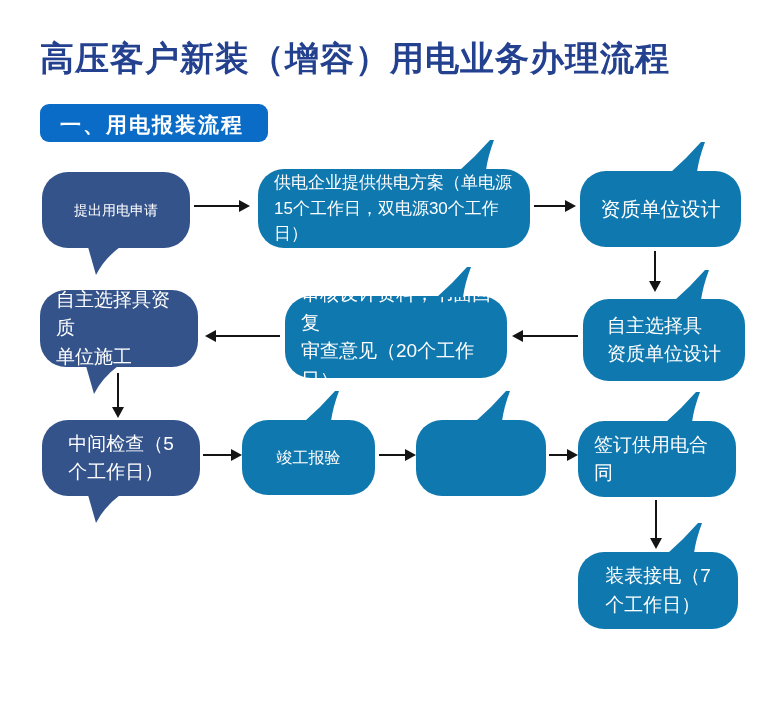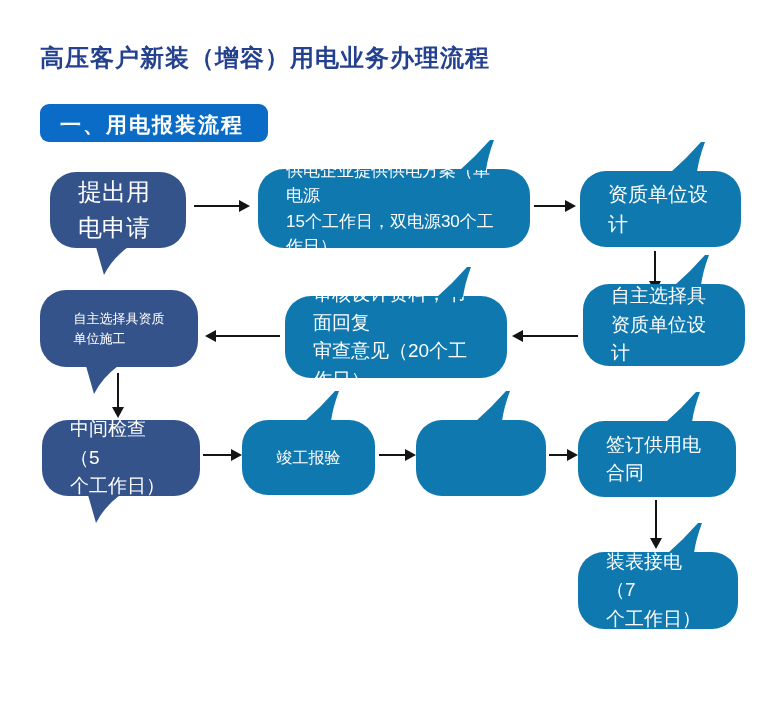--- a/index.html
+++ b/index.html
@@ -17,21 +17,21 @@
     position:relative;
     width:770px;
     height:703px;
     background:#ffffff;
     overflow:hidden;
   }
   .page-title {
     position:absolute;
     left:40px; top:36px;
     width:700px;
-    font-size:24px;
+    font-size:34px;
     font-weight:800;
     letter-spacing:1px;
     color:var(--title-text);
     line-height:44px;
     white-space:nowrap;
   }
   .section-banner {
     position:absolute;
     left:40px; top:104px;
     height:38px;
@@ -46,43 +46,43 @@
     align-items:center;
   }
   .flow { position:absolute; left:0; top:0; width:770px; height:703px; }
   .node {
     position:absolute;
     border-radius:26px;
     color:var(--node-text);
     display:flex;
     align-items:center;
     justify-content:center;
-    padding:6px 28px;
+    padding:6px 16px;
   }
   .node.dark { background:var(--dark-node); }
   .node.blue { background:var(--blue-node); }
   .node .node-text {
     white-space:pre-line;
     text-align:left;
     line-height:1.5;
     font-weight:400;
   }
   .node .tail { position:absolute; pointer-events:none; }
   .tail-top    { top:-29px; right:36px; }
   .tail-bottom { bottom:-27px; left:46px; }
   .node.dark .tail path { fill:var(--dark-node); }
   .node.blue .tail path { fill:var(--blue-node); }
 
   
-  .n1  { left:50px;  top:172px; width:136px; height:76px; font-size:24px; }
+  .n1  { left:42px;  top:172px; width:148px; height:76px; font-size:14px; }
   .n2  { left:258px; top:169px; width:272px; height:79px; font-size:17px; }
   .n3  { left:580px; top:171px; width:161px; height:76px; font-size:20px; }
-  .n4  { left:583px; top:284px; width:162px; height:82px; font-size:19px; }
+  .n4  { left:583px; top:299px; width:162px; height:82px; font-size:19px; }
   .n5  { left:285px; top:296px; width:222px; height:82px; font-size:19px; }
-  .n6  { left:40px;  top:290px; width:158px; height:77px; font-size:13px; }
+  .n6  { left:40px;  top:290px; width:158px; height:77px; font-size:19px; }
   .n7  { left:42px;  top:420px; width:158px; height:76px; font-size:19px; }
   .n8  { left:242px; top:420px; width:133px; height:75px; font-size:16px; }
   .n9  { left:416px; top:420px; width:130px; height:76px; font-size:20px; }
   .n10 { left:578px; top:421px; width:158px; height:76px; font-size:19px; }
   .n11 { left:578px; top:552px; width:160px; height:77px; font-size:19px; }
 
   
   .arrow-h {
     position:absolute;
     height:0;

